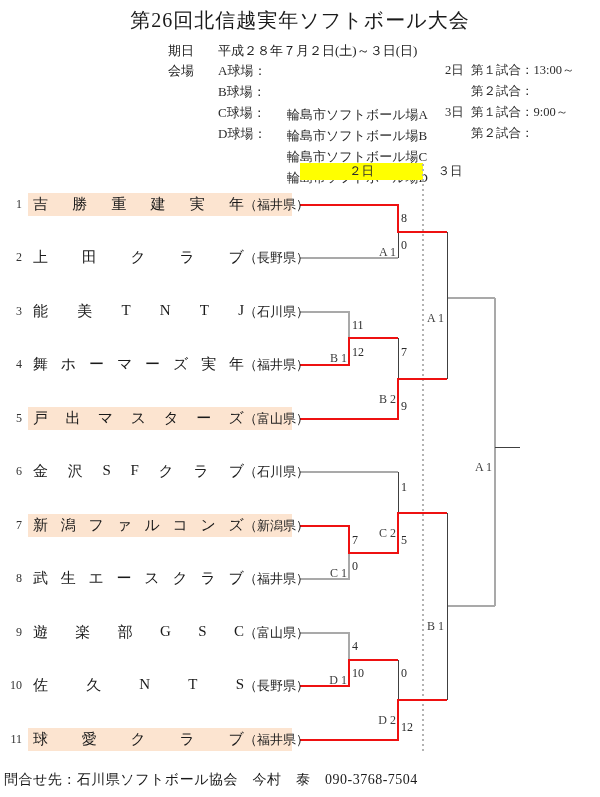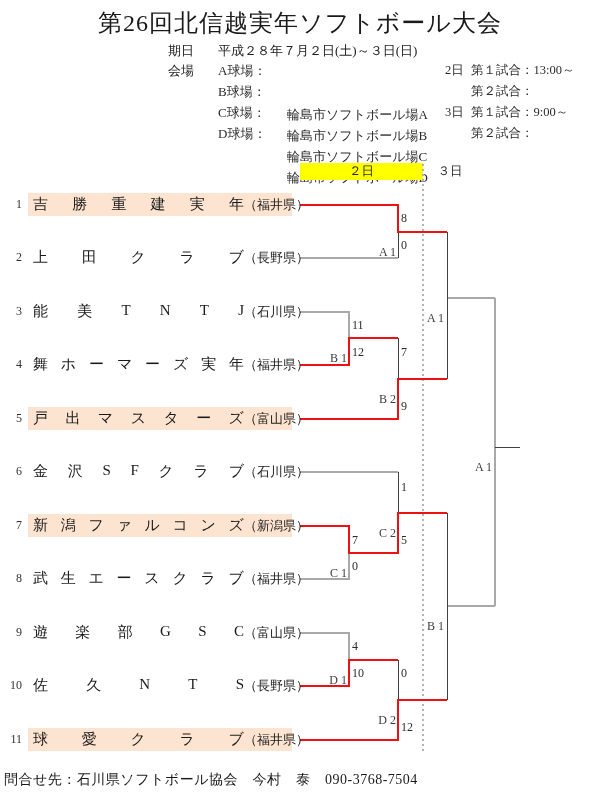--- a/index.html
+++ b/index.html
@@ -1,19 +1,19 @@
 <!DOCTYPE html>
 <html><head>
 <meta charset="utf-8">
 <style>
   html,body{margin:0;padding:0;background:#fff;}
   #page{position:relative;width:600px;height:797px;background:#ffffff;overflow:hidden;
         font-family:"Liberation Serif","DejaVu Serif",serif;color:#2b2b2b;}
   .abs{position:absolute;}
-  #title{left:0;top:7px;width:600px;text-align:center;font-size:24px;letter-spacing:1px;color:#1a1a1a;}
+  #title{left:0;top:7px;width:600px;text-align:center;font-size:20px;letter-spacing:1px;color:#1a1a1a;}
   .info-label{font-size:13px;color:#222;}
   .info-text{font-size:13px;color:#222;}
   .venue-field{position:absolute;left:218px;font-size:13px;}
   .venue-name{position:absolute;left:287px;font-size:13px;margin-top:44px;}
   .sched-row{position:absolute;left:445px;font-size:12.5px;white-space:nowrap;}
   .sched-day{display:inline-block;width:26px;}
   #day2-band{left:300px;top:163px;width:123px;height:17px;background:#ffff00;
              text-align:center;font-size:12.5px;line-height:17px;}
   #day3-head{left:410px;top:163px;width:80px;height:17px;text-align:center;font-size:12.5px;line-height:17px;}
   .team-row{position:absolute;left:0;width:298px;height:23px;display:flex;align-items:center;}

